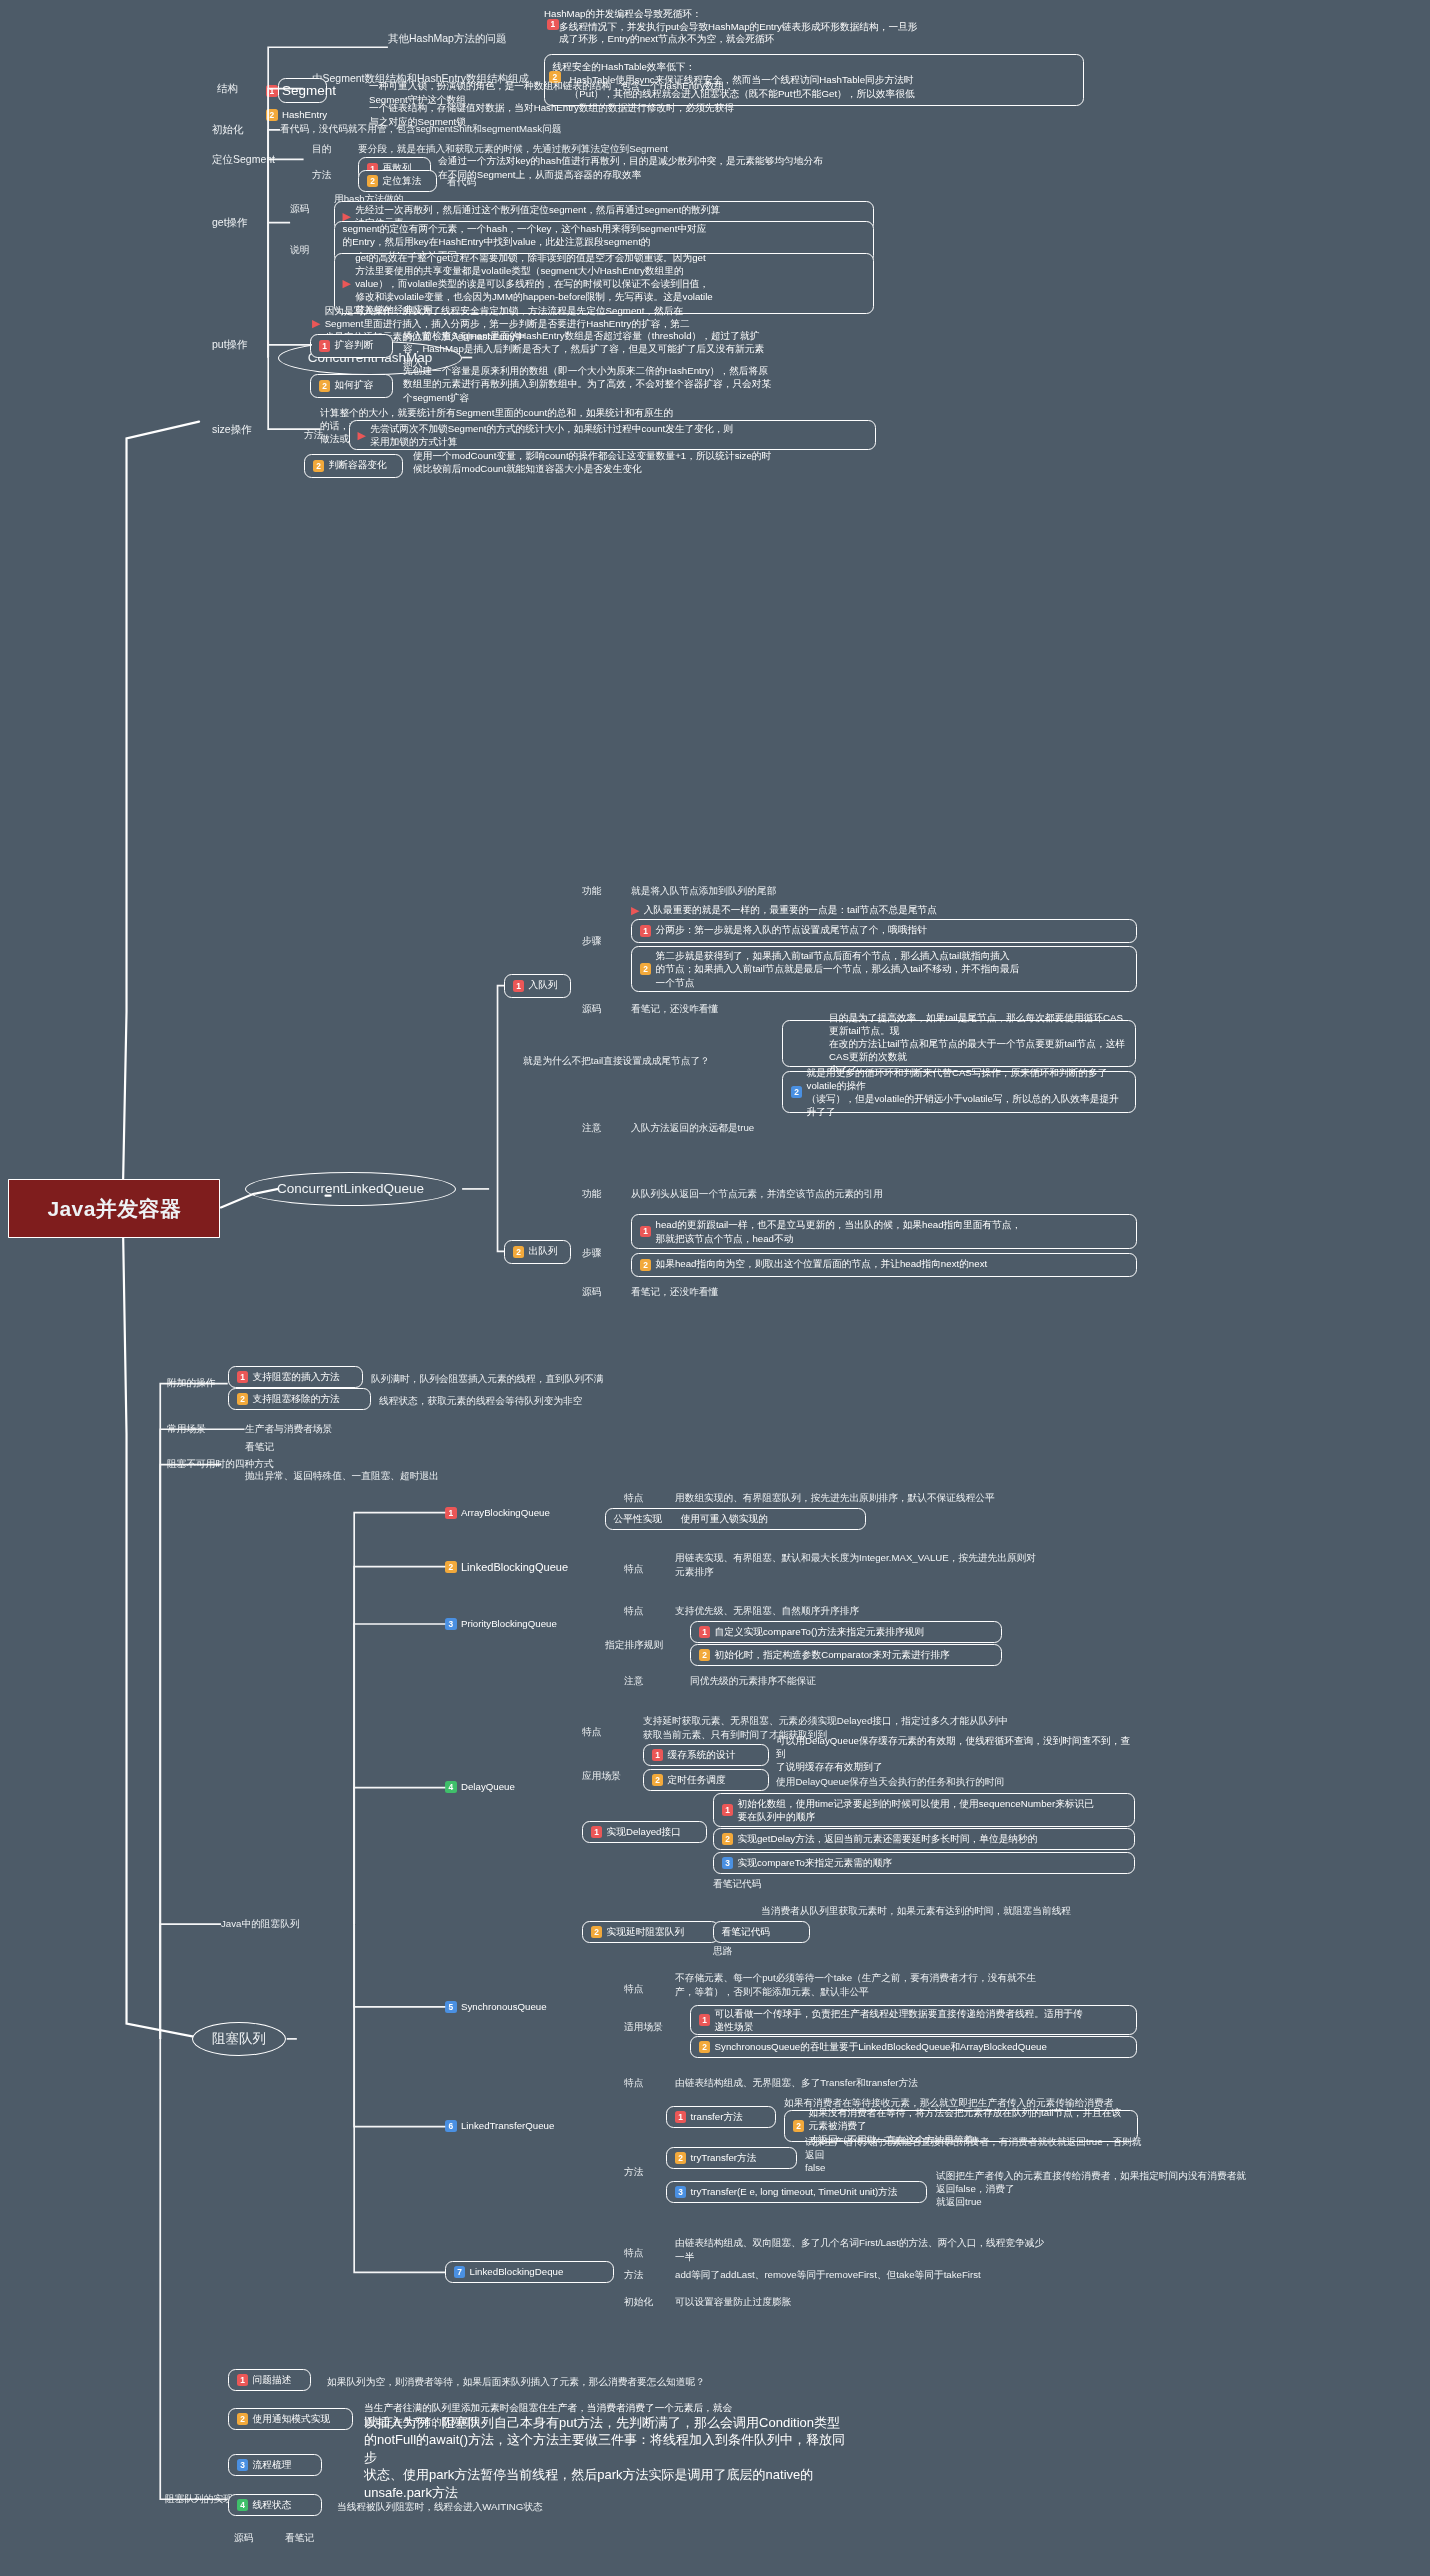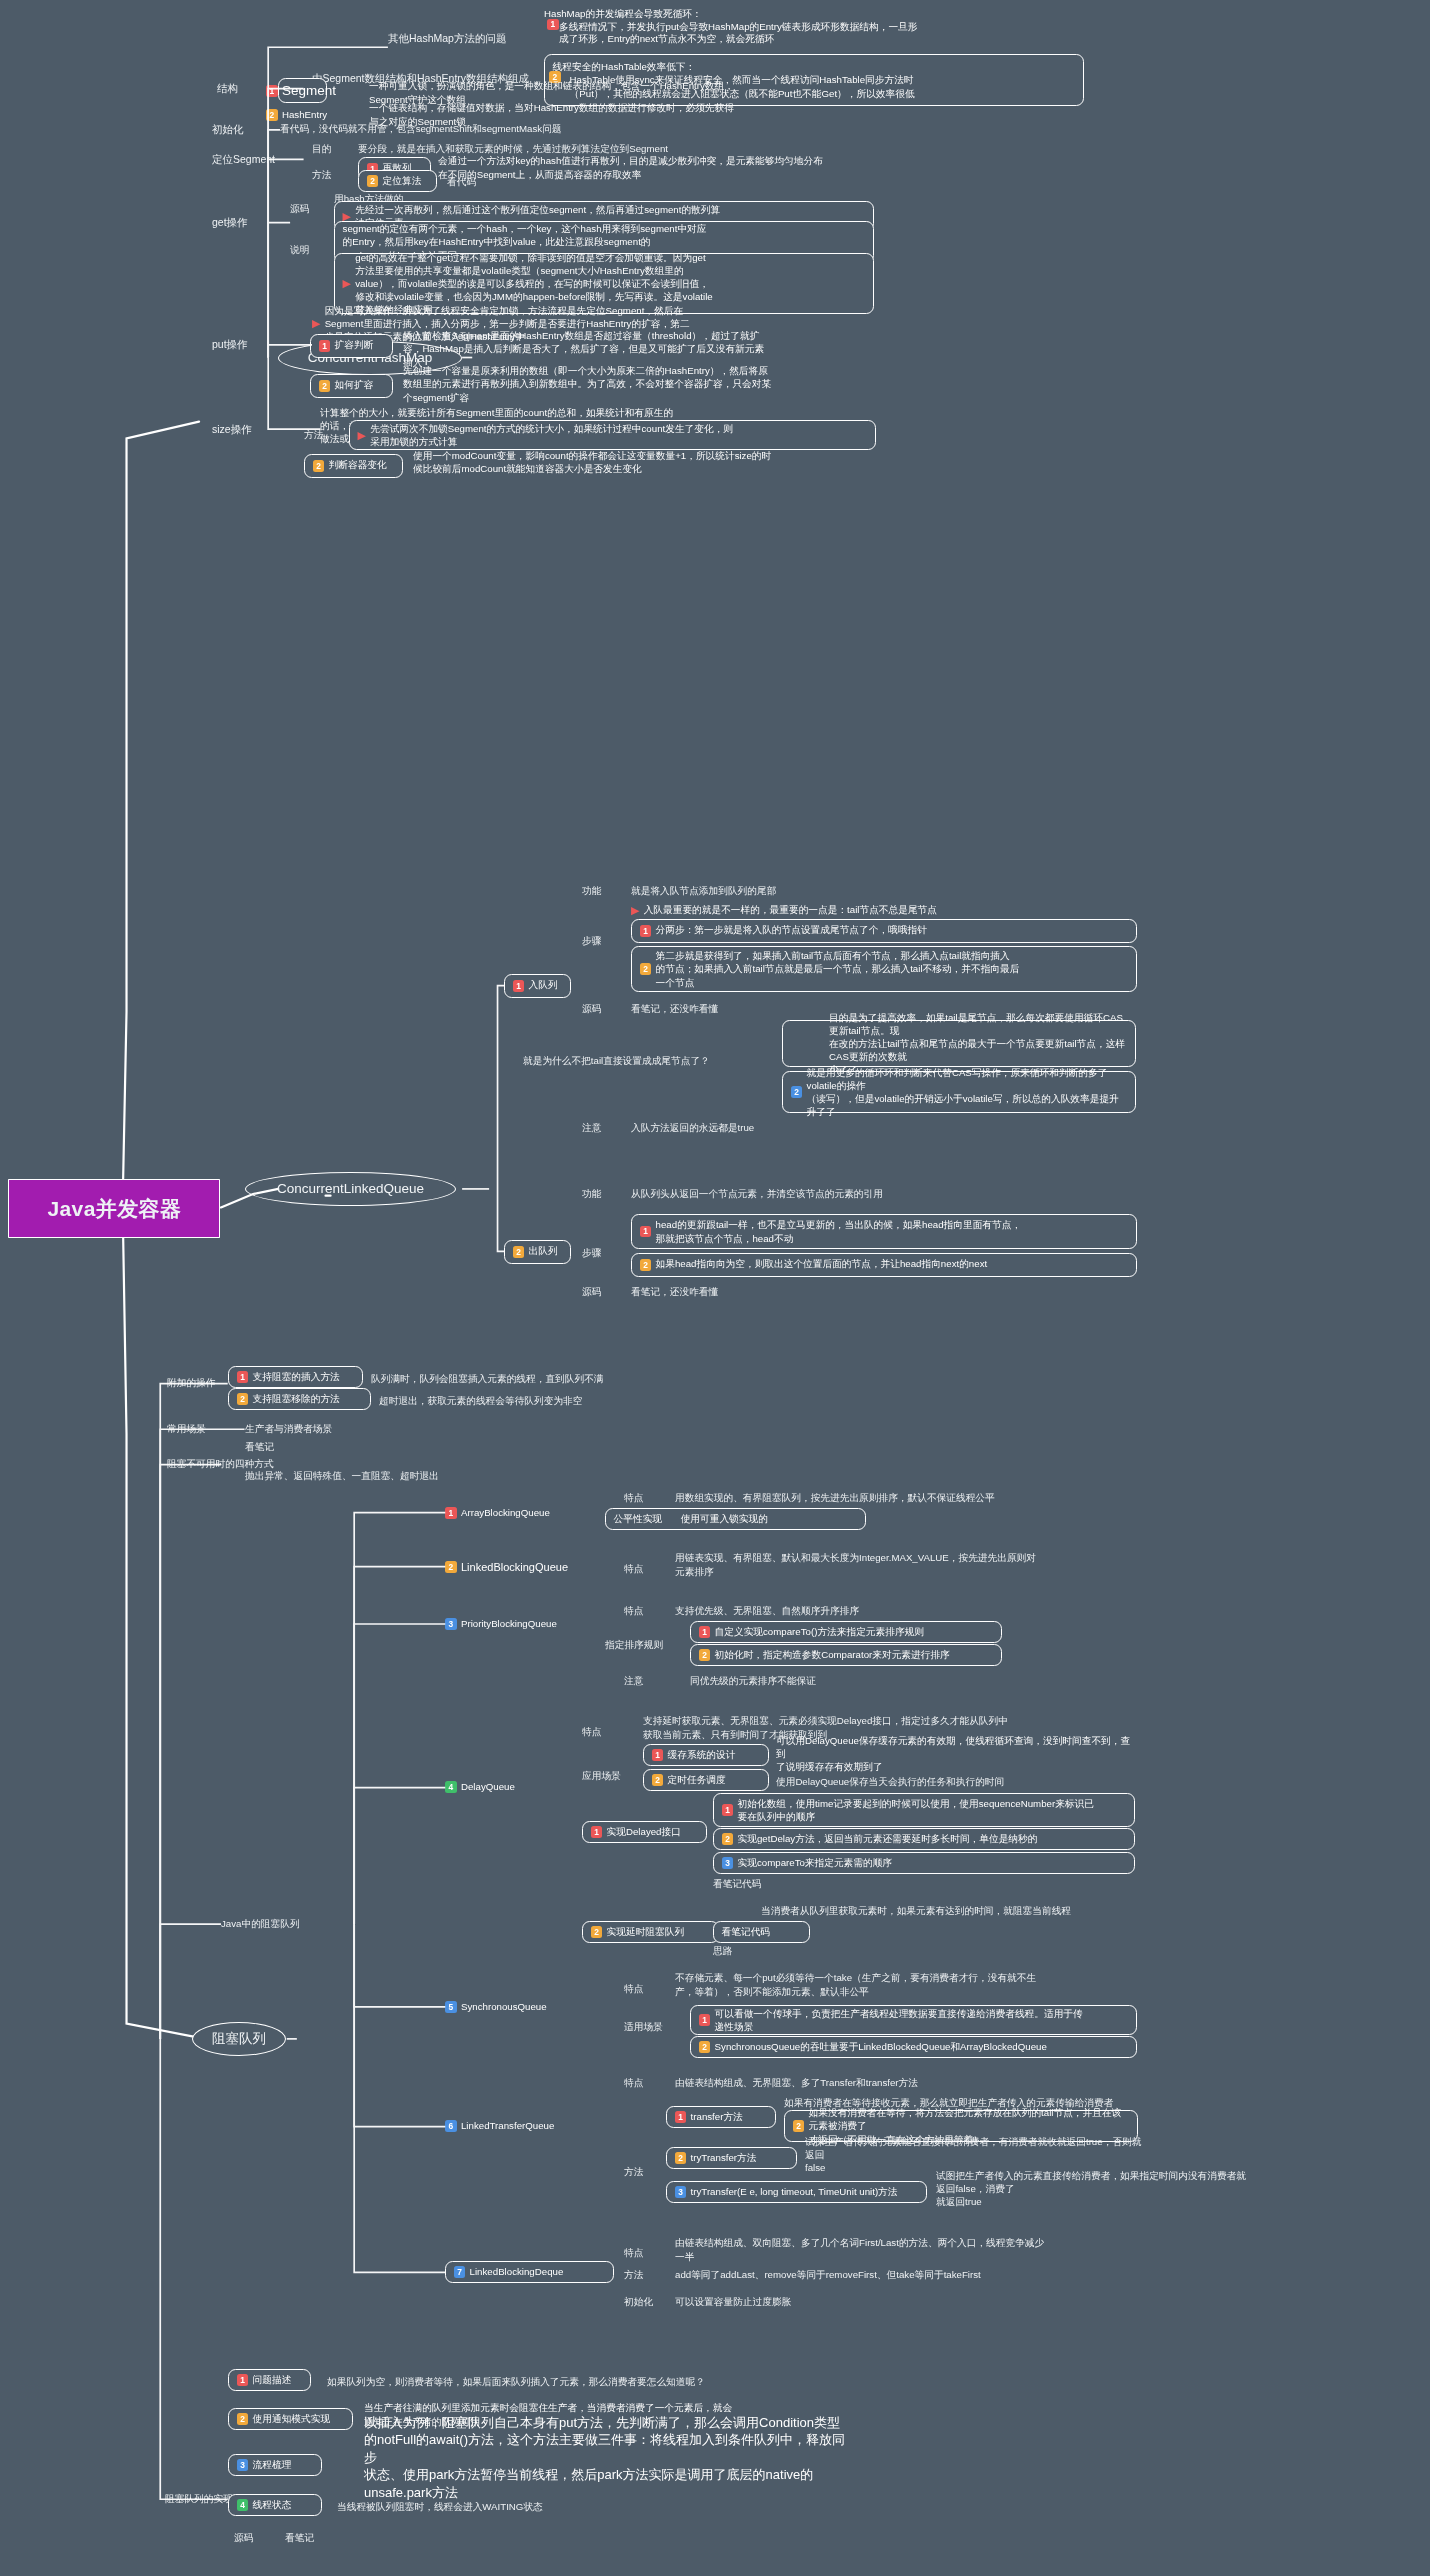--- a/index.html
+++ b/index.html
@@ -11,21 +11,21 @@
   }
   #canvas{position:absolute;inset:0;}
   svg#wires{position:absolute;left:0;top:0;width:1431px;height:2576px;pointer-events:none;}
 
   
   .node{position:absolute;box-sizing:border-box;display:flex;align-items:center;}
   .txt{display:block;line-height:1.30;white-space:pre-line;}
 
   
   .root{
-    border:1.7px solid #ffffff;background:#a21caf;
+    border:1.7px solid #ffffff;background:#7f1d1d;
     padding:11.8px 17px;border-radius:0.8px;
     font-size:21px;font-weight:bold;letter-spacing:0.4px;
     color:#eef2f5;justify-content:center;
   }
   
   .ellipse{
     border:1.7px solid #ffffff;border-radius:50%;
     padding:7.6px 18.6px;font-size:13.5px;color:#f2f5f7;
     justify-content:center;background:transparent;white-space:nowrap;
   }
@@ -356,21 +356,21 @@
     <span class="txt">支持阻塞的插入方法</span>
   </div>
   <div class="node plain sm" style="left:371px;top:1372px;width:320px;height:15px;">
     <span class="txt">队列满时，队列会阻塞插入元素的线程，直到队列不满</span>
   </div>
   <div class="node boxed sm" style="left:228px;top:1388px;width:143px;height:22px;">
     <span class="badge b2">2</span>
     <span class="txt">支持阻塞移除的方法</span>
   </div>
   <div class="node plain sm" style="left:379px;top:1394px;width:320px;height:15px;">
-    <span class="txt">超时退出，获取元素的线程会等待队列变为非空</span>
+    <span class="txt">线程状态，获取元素的线程会等待队列变为非空</span>
   </div>
 
   <div class="node plain sm" style="left:167px;top:1422px;width:66px;height:15px;">
     <span class="txt">常用场景</span>
   </div>
   <div class="node plain sm" style="left:245px;top:1422px;width:219px;height:15px;">
     <span class="txt">生产者与消费者场景</span>
   </div>
 
   <div class="node plain sm" style="left:167px;top:1457px;width:126px;height:15px;">

